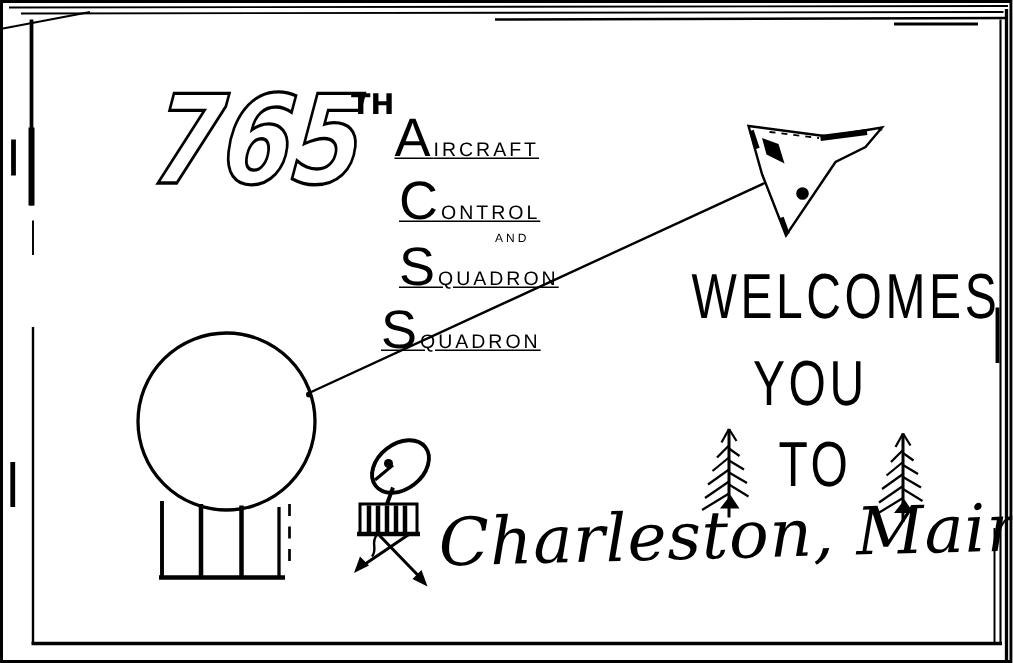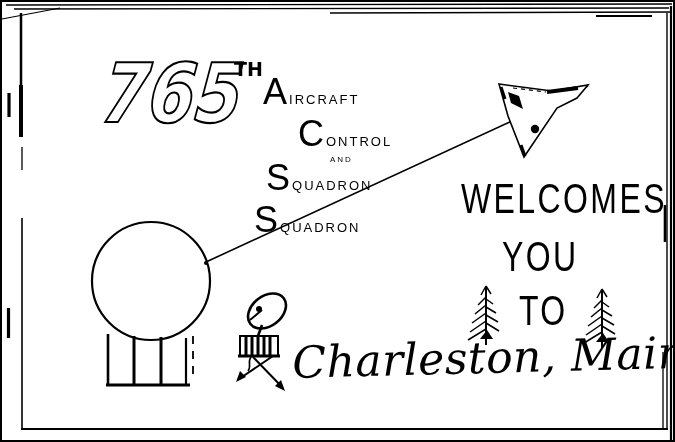--- a/index.html
+++ b/index.html
@@ -7,21 +7,21 @@
     position:relative;width:675px;height:442px;background:#ffffff;
     overflow:hidden;font-family:"Liberation Sans",sans-serif;color:#000;
   }
   .art{position:absolute;left:0;top:0;}
   .txt{position:absolute;line-height:1;white-space:nowrap;}
 
   
   .unit-line{
     font-family:"Liberation Sans",sans-serif;
     font-variant:small-caps;
-    font-size:19px;letter-spacing:2px;
+    font-size:19px;letter-spacing:2px;text-decoration:underline;
   }
   .unit-line::first-letter{font-size:36px;}
   .conj{font-family:"Liberation Sans",sans-serif;font-variant:small-caps;
         font-size:11px;letter-spacing:2px;}
 
   
   .welcome-line{
     font-family:"Liberation Sans",sans-serif;
     font-size:40px;letter-spacing:3px;
     transform:scale(0.8,1.06);transform-origin:0 0;
@@ -126,21 +126,21 @@
       </g>
     </defs>
     <use href="#pine" x="0" y="0" transform="translate(486,283)"></use>
     <use href="#pine" x="0" y="0" transform="translate(602,286)"></use>
 
     <text transform="translate(100,122) skewX(-6) scale(0.82,1)" font-family="DejaVu Sans, sans-serif" font-size="82" font-weight="bold" font-style="italic" fill="#ffffff" stroke="#000000" stroke-width="2.2">765</text>
     <text x="234" y="76" font-family="DejaVu Sans, sans-serif" font-size="19" font-weight="bold" fill="#000">TH</text>
   </svg>
 
   <div class="txt unit-line" style="left:263px;top:74px;">Aircraft</div>
-  <div class="txt unit-line" style="left:266px;top:116px;margin-left:32px;">Control</div>
+  <div class="txt unit-line" style="left:266px;top:116px;">Control</div>
   <div class="txt conj" style="left:330px;top:153px;">and</div>
   <div class="txt unit-line" style="left:266px;top:160px;">Squadron</div>
   <div class="txt unit-line" style="left:254px;top:202px;">Squadron</div>
 
   <div class="txt welcome-line" style="left:461px;top:177px;">WELCOMES</div>
   <div class="txt welcome-line" style="left:502px;top:235px;">YOU</div>
   <div class="txt welcome-line" style="left:519px;top:289px;">TO</div>
 
   <div class="txt script-line" style="left:293px;top:341px;">Charleston, Maine</div>
 </div>

